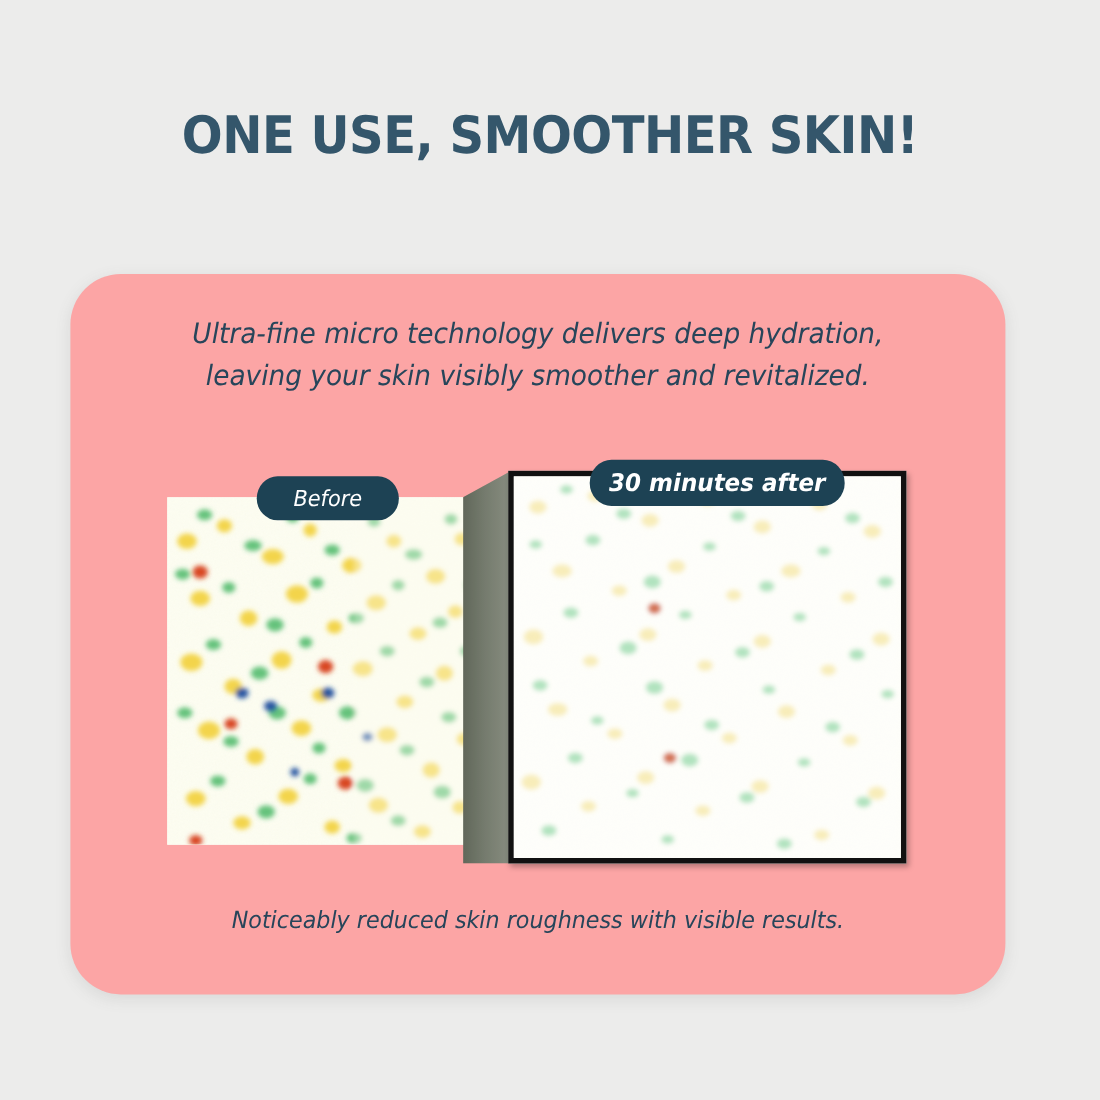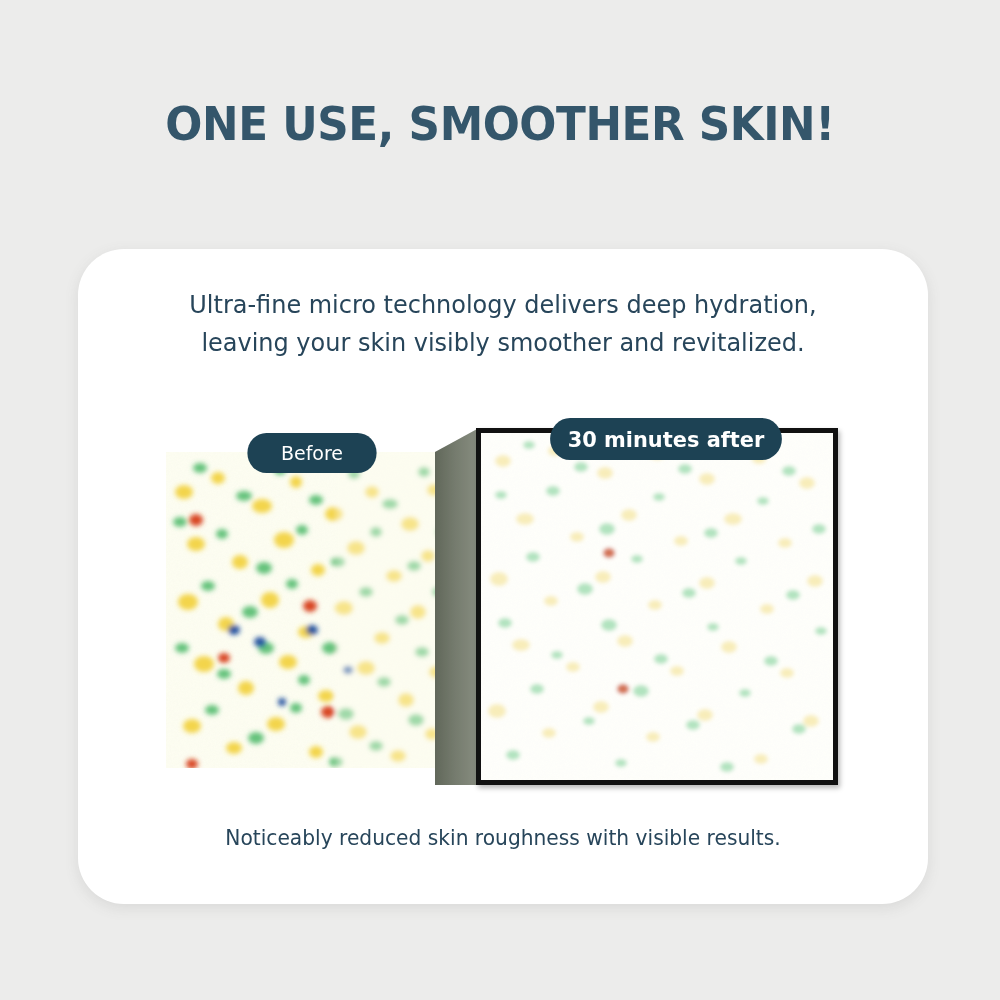--- a/index.html
+++ b/index.html
@@ -27,27 +27,28 @@
     font-size: 47px;
     letter-spacing: -0.5px;
     color: #34566b;
     white-space: nowrap;
     transform: scaleX(0.93);
   }
 
   
   .card {
     position: absolute;
-    left: 78px;
+    left: 64px;
     top: 249px;
     width: 850px;
     height: 655px;
-    background: #ffffff;
+    background: #fca5a5;
     border-radius: 46px;
     box-shadow: 0 4px 14px rgba(90, 90, 90, 0.13);
+    font-style: italic;
   }
 
   .card-intro {
     position: absolute;
     left: 0;
     top: 36px;
     width: 850px;
     text-align: center;
     font-family: "DejaVu Sans", sans-serif;
     font-size: 25.5px;

